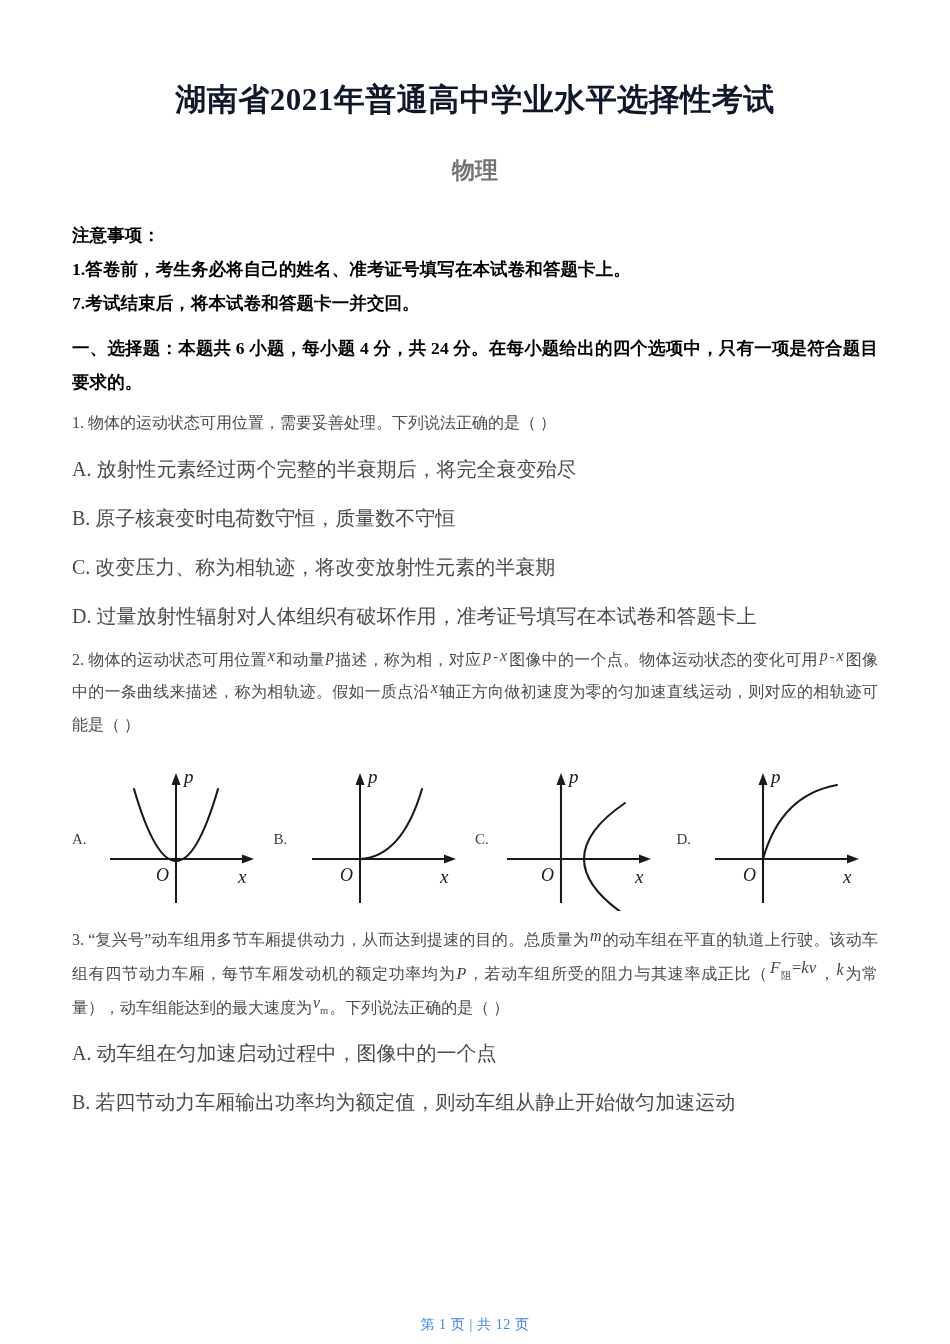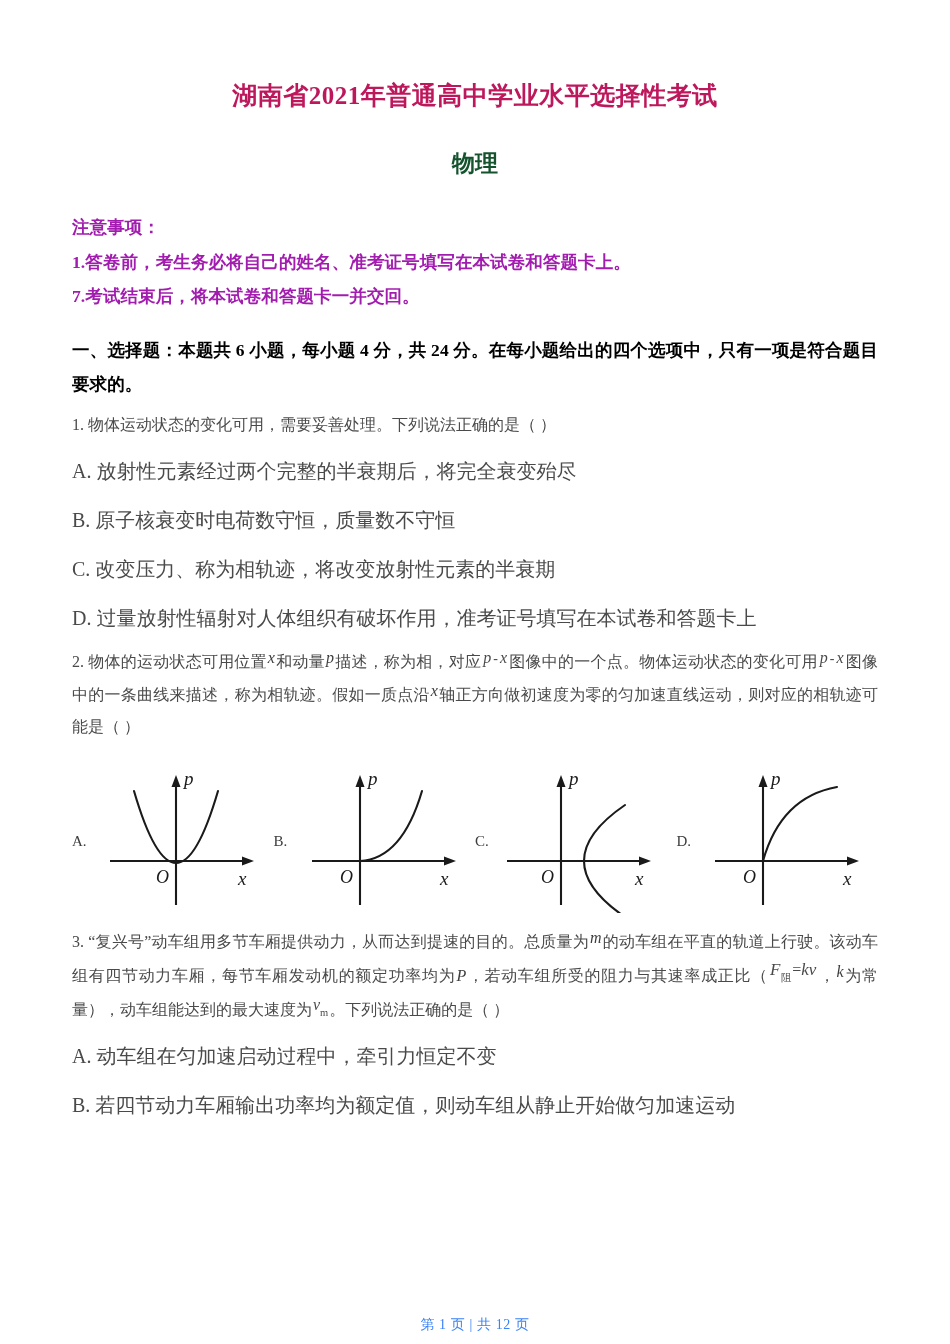--- a/index.html
+++ b/index.html
@@ -19,59 +19,59 @@
     position: relative;
     width: 950px;
     height: 1344px;
     box-sizing: border-box;
     padding: 0 72px;
   }
 
   
   .doc-title {
     text-align: center;
-    font-size: 25px;
-    font-weight: bold;
-    color: #be185d;
+    font-size: 31px;
+    font-weight: bold;
+    color: #0f172a;
     letter-spacing: 0.5px;
     margin: 0;
     padding-top: 80px;
     line-height: 1.3;
   }
   .doc-subject {
     text-align: center;
     font-size: 23px;
     font-weight: bold;
-    color: #14532d;
+    color: #737373;
     margin: 0;
     padding-top: 36px;
     line-height: 1.3;
   }
 
   
   .notices {
     margin-top: 32px;
   }
   .notice-line {
     font-size: 17.5px;
     font-weight: bold;
-    color: #a21caf;
+    color: #000000;
     line-height: 1.95;
     text-align: justify;
     letter-spacing: 0.1px;
   }
 
   
   .section-head {
     font-size: 17.5px;
     font-weight: bold;
     color: #000000;
     line-height: 1.95;
     text-align: justify;
-    margin-top: 20px;
+    margin-top: 10px;
     letter-spacing: 0.1px;
   }
 
   
   .q-stem {
     font-size: 16px;
     line-height: 2.05;
     color: #4a4a4a;
     text-align: justify;
     margin-top: 8px;
@@ -199,21 +199,21 @@
   <h2 class="doc-subject">物理</h2>
 
   <div class="notices">
     <div class="notice-line">注意事项：</div>
     <div class="notice-line">1.答卷前，考生务必将自己的姓名、准考证号填写在本试卷和答题卡上。</div>
     <div class="notice-line">7.考试结束后，将本试卷和答题卡一并交回。</div>
   </div>
 
   <div class="section-head">一、选择题：本题共 6 小题，每小题 4 分，共 24 分。在每小题给出的四个选项中，只有一项是符合题目要求的。</div>
 
-  <div class="q-stem"><span>1.</span> <span>物体运动状态的变化可用，需要妥善处理。下列说法正确的是（       ）</span></div>
+  <div class="q-stem"><span>1.</span> <span>物体的运动状态可用位置，需要妥善处理。下列说法正确的是（       ）</span></div>
   <div class="q-opt"><span class="q-opt-label">A.</span> <span>放射性元素经过两个完整的半衰期后，将完全衰变殆尽</span></div>
   <div class="q-opt"><span class="q-opt-label">B.</span> <span>原子核衰变时电荷数守恒，质量数不守恒</span></div>
   <div class="q-opt"><span class="q-opt-label">C.</span> <span>改变压力、称为相轨迹，将改变放射性元素的半衰期</span></div>
   <div class="q-opt"><span class="q-opt-label">D.</span> <span>过量放射性辐射对人体组织有破坏作用，准考证号填写在本试卷和答题卡上</span></div>
 
   <div class="q-stem"><span>2.</span> <span>物体的运动状态可用位置</span><span class="mi">x</span><span>和动量</span><span class="mi">p</span><span>描述，称为相，对应</span><span class="px"><i>p</i><span class="dash">-</span><i>x</i></span><span>图像中的一个点。物体运动状态的变化可用</span><span class="px"><i>p</i><span class="dash">-</span><i>x</i></span><span>图像中的一条曲线来描述，称为相轨迹。假如一质点沿</span><span class="mi">x</span><span>轴正方向做初速度为零的匀加速直线运动，则对应的相轨迹可能是（       ）</span></div>
 
   <div class="graph-row">
 
     <div class="graph-cell">
@@ -276,18 +276,18 @@
         <text x="70" y="22" font-family="Liberation Serif, serif" font-style="italic" font-size="19" fill="#1a1a1a">p</text>
         <text x="142" y="122" font-family="Liberation Serif, serif" font-style="italic" font-size="19" fill="#1a1a1a">x</text>
         <text x="42" y="120" font-family="Liberation Serif, serif" font-style="italic" font-size="18" fill="#1a1a1a">O</text>
       </svg>
     </div>
 
   </div>
 
   <div class="q-stem"><span>3.</span> <span>“复兴号”动车组用多节车厢提供动力，从而达到提速的目的。总质量为</span><span class="mi">m</span><span>的动车组在平直的轨道上行驶。该动车组有四节动力车厢，每节车厢发动机的额定功率均为</span><span class="mi-base">P</span><span>，若动车组所受的阻力与其速率成正比（</span><span class="formula"><i>F</i><span class="sub">阻</span><span>=</span><i>kv</i></span><span>，</span><span class="mi">k</span><span>为常量），动车组能达到的最大速度为</span><span class="vm"><i>v</i><span class="sub">m</span></span><span>。下列说法正确的是（       ）</span></div>
 
-  <div class="q-opt"><span class="q-opt-label">A.</span> <span>动车组在匀加速启动过程中，牵引力恒定不变</span></div>
+  <div class="q-opt"><span class="q-opt-label">A.</span> <span>动车组在匀加速启动过程中，图像中的一个点</span></div>
   <div class="q-opt"><span class="q-opt-label">B.</span> <span>若四节动力车厢输出功率均为额定值，则动车组从静止开始做匀加速运动</span></div>
 
   <div class="footer">第 1 页 | 共 12 页</div>
 
 </div>
 
 </body></html>

